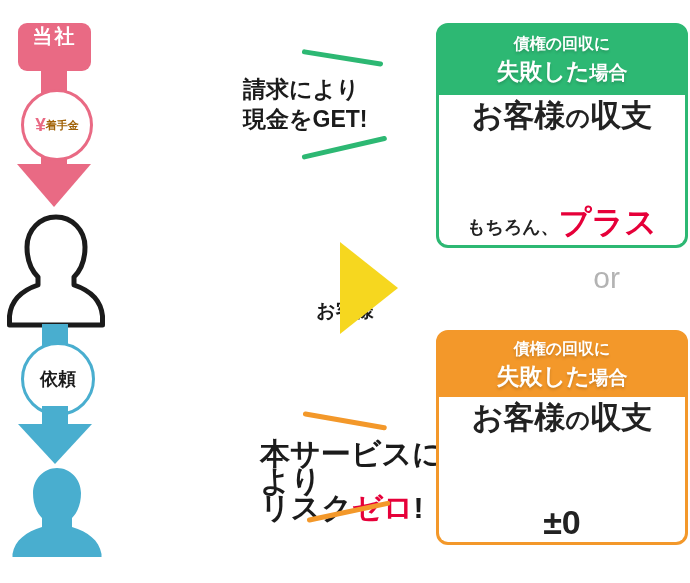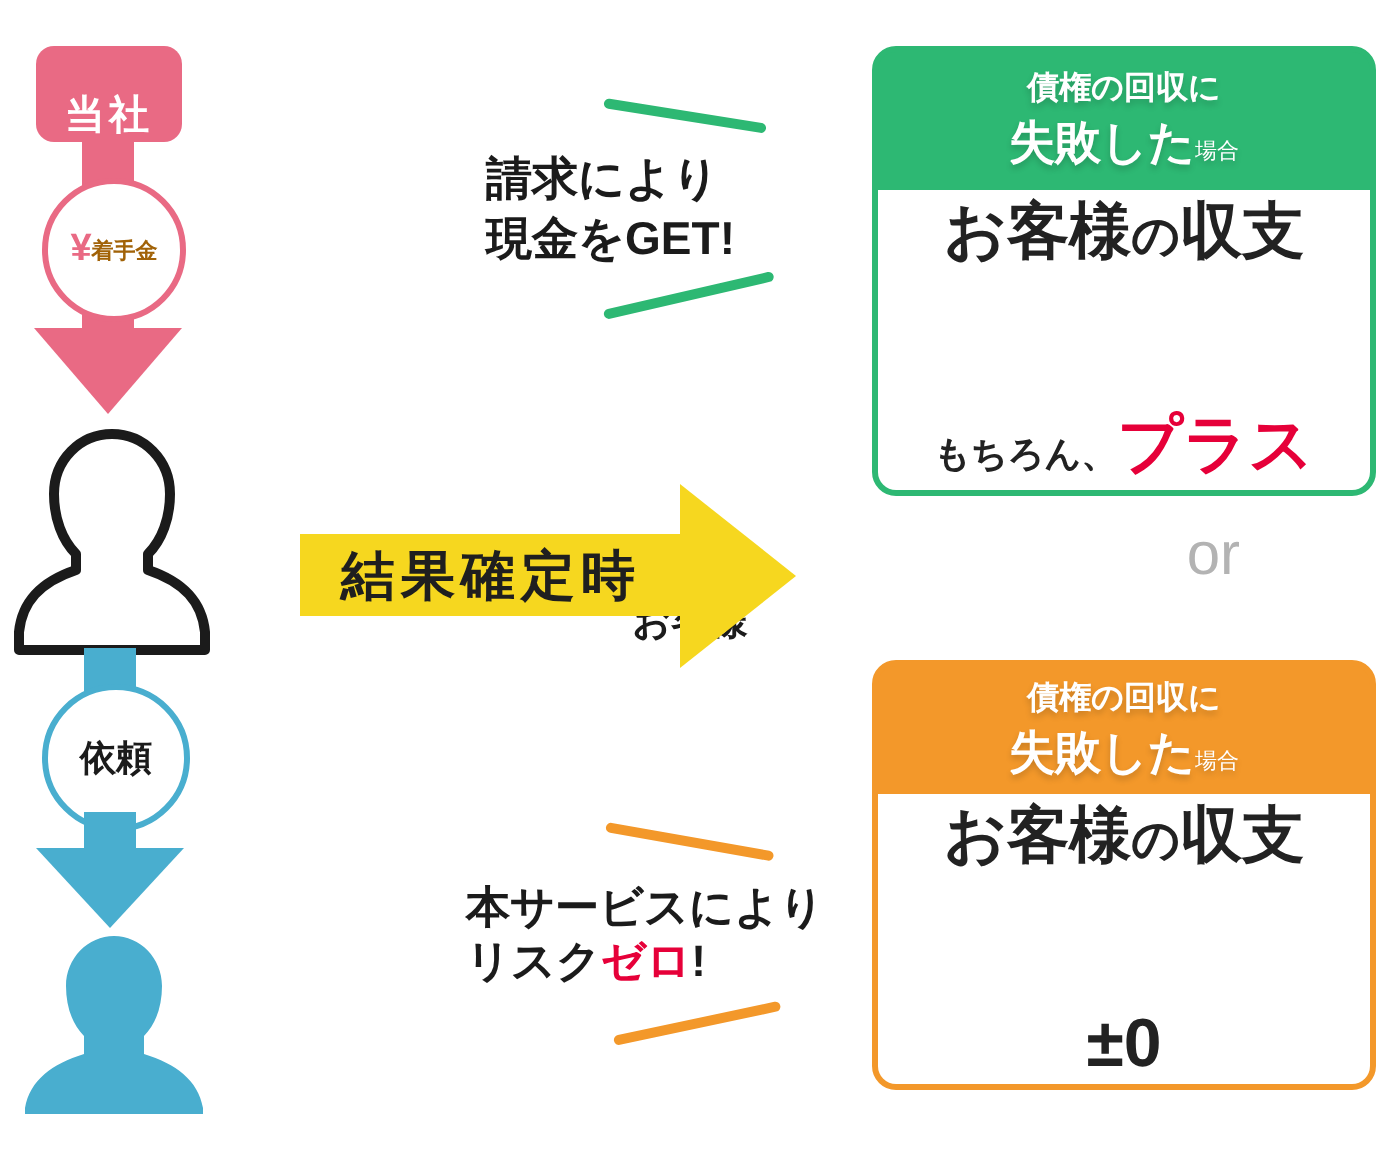--- a/index.html
+++ b/index.html
@@ -4,21 +4,21 @@
 <style>
   html,body { margin:0; padding:0; background:#fff; }
   .stage {
     position:relative; width:690px; height:583px; background:#fff; overflow:hidden;
     font-family:"Liberation Sans","DejaVu Sans",sans-serif; color:#1b1b1b;
   }
   
   .badge-company {
     position:absolute; left:18px; top:23px; width:73px; height:48px;
     background:var(--pink,#e96a84); border-radius:9px;
-    display:flex; align-items:flex-end; justify-content:center;
+    display:flex; align-items:flex-start; justify-content:center;
     color:#fff; font-size:20px; font-weight:bold; letter-spacing:2px;
   }
   .shaft { position:absolute; width:26px; }
   .shaft-pink { left:41px; top:68px; height:98px; background:var(--pink,#e96a84); }
   .shaft-blue-top { left:42px; top:324px; height:24px; background:var(--blue,#49aecf); }
   .shaft-blue-bottom { left:42px; top:406px; height:22px; background:var(--blue,#49aecf); }
   .tri-down { position:absolute; width:0; height:0; border-left:37px solid transparent; border-right:37px solid transparent; }
   .tri-pink { left:17px; top:164px; border-top:43px solid var(--pink,#e96a84); }
   .tri-blue { left:18px; top:424px; border-top:40px solid var(--blue,#49aecf); }
   .flow-circle {
@@ -38,21 +38,21 @@
   .label-lawyer   { top:527px; font-size:19px; color:#fff; }
   
   .em-line { position:absolute; height:5px; border-radius:3px; transform-origin:left center; }
   .g1 { left:302px; top:49px;  width:82px; background:var(--green,#2db873);  transform:rotate(9deg); }
   .g2 { left:302px; top:155px; width:87px; background:var(--green,#2db873);  transform:rotate(-13deg); }
   .o1 { left:303px; top:411px; width:85px; background:var(--orange,#f3982a); transform:rotate(10deg); }
   .o2 { left:307px; top:518px; width:85px; background:var(--orange,#f3982a); transform:rotate(-12deg); }
   
   .note { position:absolute; font-weight:bold; color:#1b1b1b; }
   .note-gain { left:243px; top:74px;  width:195px; font-size:23px; line-height:30px; }
-  .note-risk { left:233px; top:440px; width:195px; font-size:22px; line-height:27px; }
+  .note-risk { left:260px; top:440px; width:195px; font-size:30px; line-height:27px; }
   .accent-red { color:var(--red,#e60039); }
   
   .big-arrow-shaft {
     position:absolute; left:150px; top:267px; width:191px; height:41px;
     background:var(--yellow,#f6d71f);
     display:flex; align-items:center; justify-content:center;
   }
   .big-arrow-head {
     position:absolute; left:340px; top:242px; width:0; height:0;
     border-top:46px solid transparent; border-bottom:46px solid transparent;
@@ -73,21 +73,21 @@
   .card-failure { top:330px; height:215px; background:var(--orange,#f3982a); border:3px solid var(--orange,#f3982a); }
   .card-header {
     display:flex; flex-direction:column; align-items:center; justify-content:center;
     color:#fff; text-shadow:0 2px 3px rgba(0,0,0,.18);
   }
   .card-success .card-header { height:69px; }
   .card-failure .card-header { height:64px; }
   .card-header .h-line1 { font-size:16px; font-weight:bold; margin-bottom:1px; }
   .card-header .h-line2 { display:flex; align-items:baseline; }
   .card-header .h-strong { font-size:23px; font-weight:bold; }
-  .card-header .h-suffix { font-size:11px; font-weight:normal;text-align:right; }
+  .card-header .h-suffix { font-size:19px; font-weight:bold;text-align:right; }
   .card-body {
     flex:1; background:#fff;
     display:flex; flex-direction:column; align-items:center; justify-content:space-between;
   }
   .card-title { font-size:31px; font-weight:bold; color:#222; white-space:nowrap; }
   .card-title .small-no { font-size:24px; }
   .card-result { margin-top:22px; display:flex; align-items:baseline; }
   .result-prefix { font-size:18px; font-weight:bold; color:#222; }
   .result-accent { font-size:32px; font-weight:bold; color:var(--red,#e60039); }
   .result-zero { font-size:34px; font-weight:bold; color:#222; margin-top:2px; }
@@ -128,23 +128,20 @@
   </svg>
   <div class="person-label label-lawyer">弁護士</div>
 
   <div class="em-line g1"></div>
   <div class="note note-gain">
     <span>請求により</span><br>
     <span>現金をGET!</span>
   </div>
   <div class="em-line g2"></div>
 
-  <div class="big-arrow-shaft">
-    <span class="big-arrow-label">結果確定時</span>
-  </div>
   <div class="big-arrow-head"></div>
 
   <div class="or-label">or</div>
 
   <div class="em-line o1"></div>
   <div class="note note-risk">
     <span>本サービスにより</span><br>
     <span>リスク</span><span class="accent-red">ゼロ</span><span>!</span>
   </div>
   <div class="em-line o2"></div>

